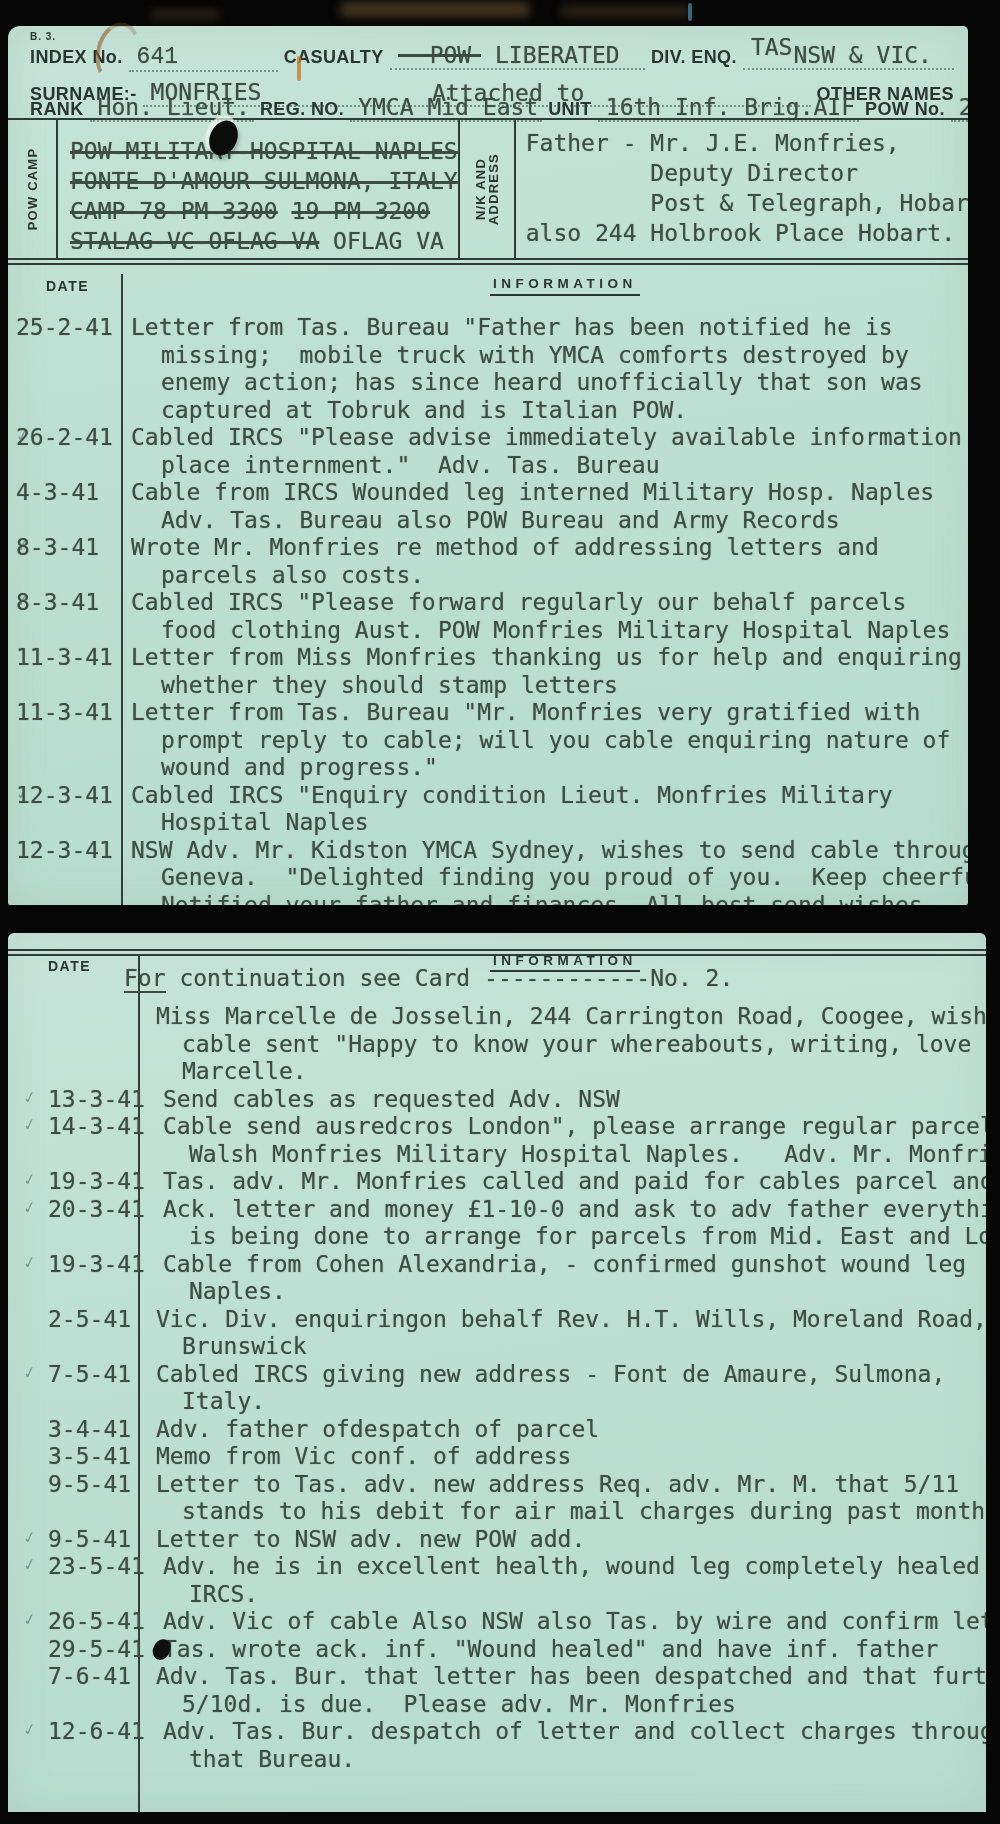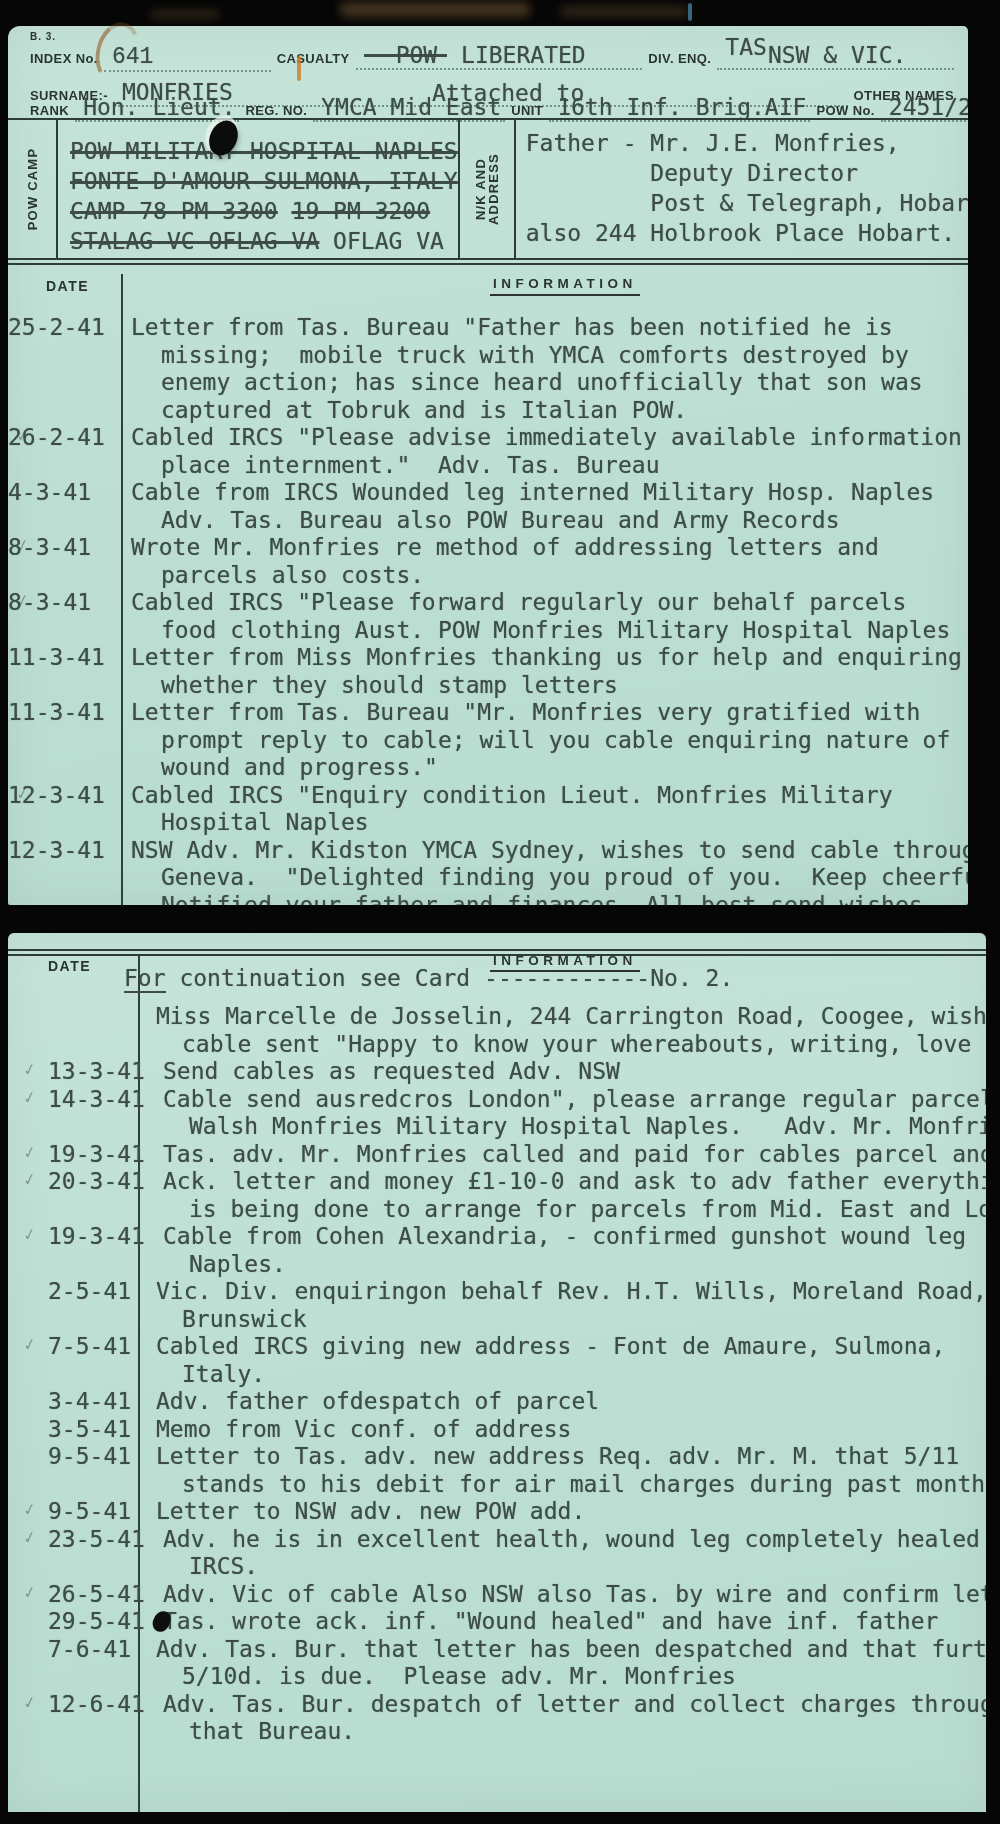--- a/index.html
+++ b/index.html
@@ -18,21 +18,21 @@
          text-shadow:0 0 1px rgba(50,66,60,.55);}
   .print{font-family:"Liberation Sans",sans-serif;font-weight:700;color:#2a3531;}
   .struck{text-decoration:line-through;text-decoration-thickness:2.5px;}
   .strikex{background:linear-gradient(to bottom,transparent 46%,#3d4d46 46%,#3d4d46 56%,transparent 56%);
            padding:0 10px 0 32px;}
   .u{border-bottom:2.5px solid currentColor;}
   
   #b3{position:absolute;left:22px;top:5px;font-size:10px;letter-spacing:1px;}
   .hrow{position:absolute;left:22px;right:14px;display:flex;align-items:baseline;gap:6px;line-height:24px;}
   #row1{top:17px;} #row2{top:54px;} #row3{top:69px;}
-  .flabel{font-size:13px;letter-spacing:.4px;white-space:nowrap;}
+  .flabel{font-size:18px;letter-spacing:.4px;white-space:nowrap;}
   .fval{border-bottom:2px dotted rgba(58,96,82,.6);white-space:nowrap;padding:0 4px 1px 8px;}
   .f-index{flex:.62;font-family:Liberation Mono, monospace;} .f-cas{flex:1.1;} .f-div{flex:.9;}
   .f-sur{flex:1.25;} .f-oth{flex:1;}
   .f-rank{flex:.45;} .f-reg{flex:.7;} .f-unit{flex:.8;} .f-pow{flex:.4;}
   .raised{position:relative;top:-8px;margin-right:1px;}
   #attached{position:absolute;left:424px;top:54px;z-index:2;}
   
   .boxes{position:absolute;left:0;top:92px;width:100%;height:140px;
          border-top:2.5px solid #2e3c38;display:flex;box-sizing:border-box;}
   .vlab{flex:0 0 48px;border-right:2px solid #2e3c38;position:relative;}
@@ -54,21 +54,21 @@
   #ih1{position:absolute;left:482px;top:250px;font-size:13.5px;letter-spacing:4.5px;
        border-bottom:2px solid #2a3531;padding:0 3px 3px 3px;}
   #dh2{position:absolute;left:40px;top:25px;font-size:14px;letter-spacing:1.5px;}
   #ih2{position:absolute;left:482px;top:20px;font-size:13.5px;letter-spacing:4.5px;
        border-bottom:2px solid #2a3531;padding:0 3px 2px 3px;}
   #contline{position:absolute;left:116px;top:32px;white-space:pre;z-index:1;}
   
   .entries{position:absolute;left:0;right:0;}
   #entries1{top:288px;} #entries2{top:70px;}
   .entry{display:flex;position:relative;}
-  .edate{flex:0 0 113px;padding-left:0;box-sizing:border-box;line-height:27.5px;white-space:pre;}
+  .edate{flex:0 0 113px;padding-left:8px;box-sizing:border-box;line-height:27.5px;white-space:pre;}
   #entries2 .edate{flex:0 0 130px;padding-left:40px;}
   .elines{flex:1;min-width:0;overflow:hidden;padding-left:10px;position:relative;}
   #entries2 .elines{padding-left:18px;}
   .eline{line-height:27.5px;white-space:pre;}
   .eline.cont{padding-left:30px;}
   #entries2 .eline.cont{padding-left:26px;}
   .entry.checked::before{content:"✓";position:absolute;left:8px;top:2px;font-size:16px;
       font-family:"DejaVu Sans",sans-serif;color:rgba(62,88,80,.5);transform:rotate(-12deg);}
   #entries2 .entry.checked::before{left:15px;}
   .entry.inkblob .elines::before{content:"";position:absolute;left:8px;top:3px;width:17px;height:21px;
@@ -233,20 +233,21 @@
     <div class="print" id="dh2">DATE</div>
     <div class="print" id="ih2">INFORMATION</div>
     <div class="typed" id="contline"><span class="u">For</span><span> continuation see Card </span><span>------------</span><span>No. 2.</span></div>
     <div class="daterule" id="dr2"></div>
     <div class="entries" id="entries2">
         <div class="entry">
           <div class="edate typed"></div>
           <div class="elines">
             <div class="eline typed">Miss Marcelle de Josselin, 244 Carrington Road, Coogee, wishes</div>
             <div class="eline typed cont">cable sent "Happy to know your whereabouts, writing, love</div>
+            <div class="eline typed cont">Marcelle.</div>
           </div>
         </div>
         <div class="entry checked">
           <div class="edate typed">13-3-41</div>
           <div class="elines">
             <div class="eline typed">Send cables as requested Adv. NSW</div>
           </div>
         </div>
         <div class="entry checked">
           <div class="edate typed">14-3-41</div>

